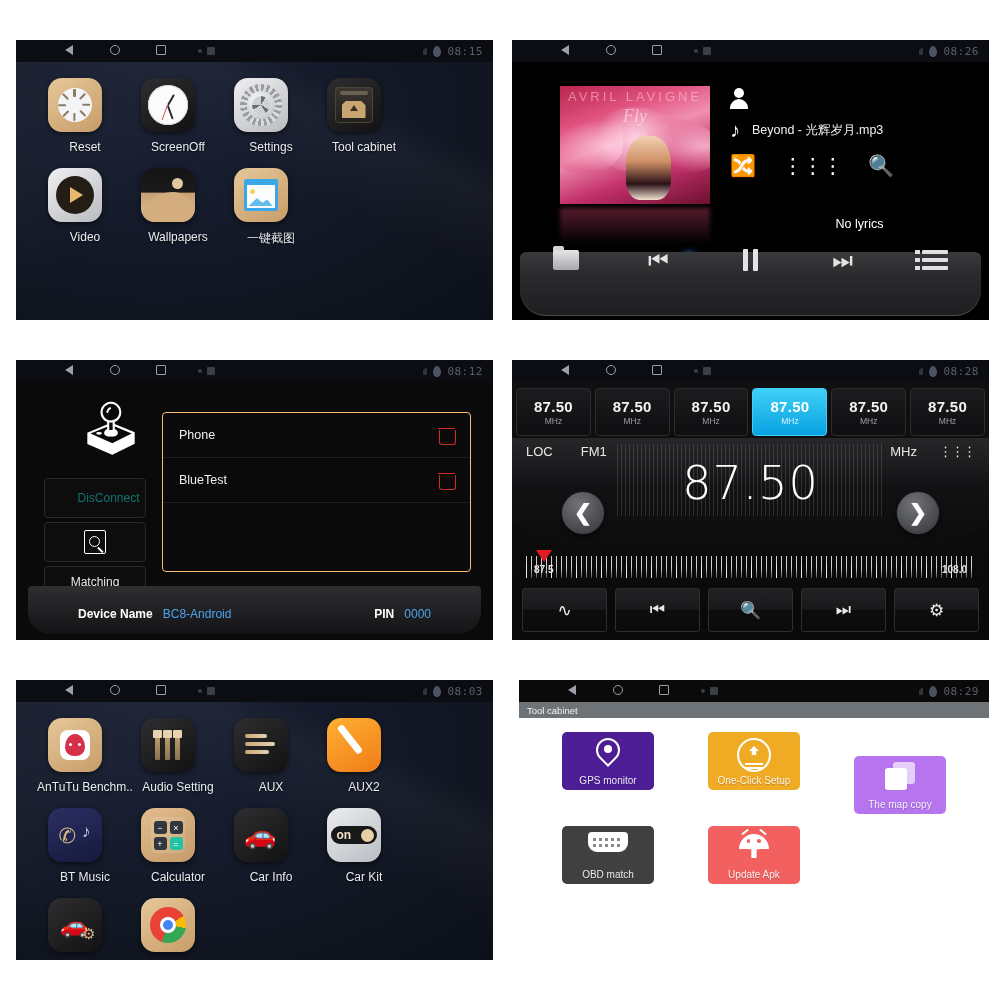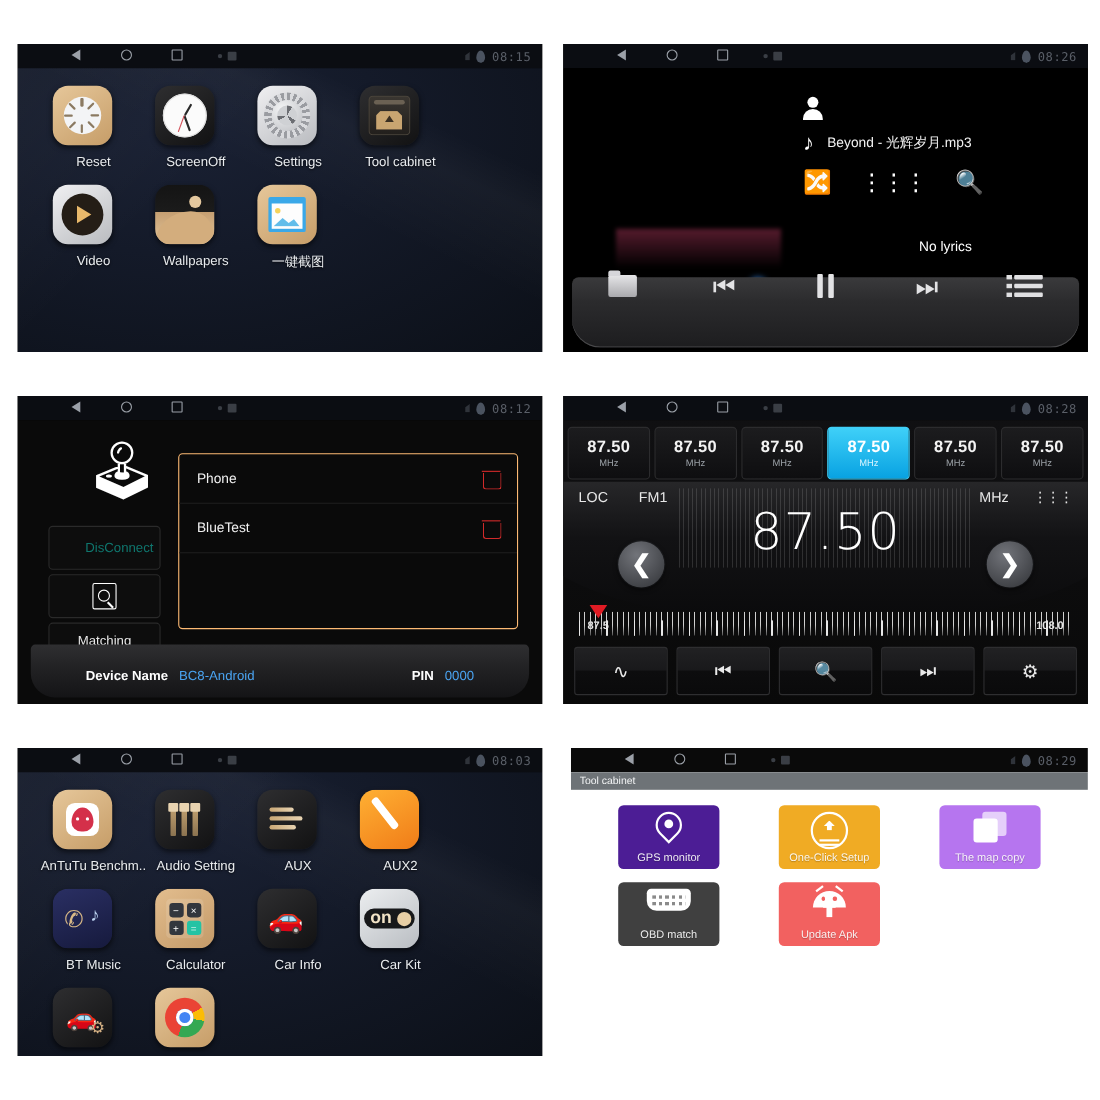--- a/index.html
+++ b/index.html
@@ -101,21 +101,21 @@
   .btm{width:100%;height:100%;background:linear-gradient(160deg,#2a2f63,#161a3d);position:relative;}
   .calcbg{width:100%;height:100%;background:linear-gradient(145deg,#e2bd8e,#c49a68);position:relative;}
   .calcbg .pad{position:absolute;left:10px;top:9px;width:34px;height:36px;background:rgba(255,255,255,.12);border-radius:4px;}
   .calcbg .k{position:absolute;width:13px;height:13px;border-radius:3px;background:#32363d;color:#fff;font-size:9px;
      display:flex;align-items:center;justify-content:center;}
   .chromeic{width:36px;height:36px;border-radius:50%;position:relative;overflow:hidden;
      background:conic-gradient(from -60deg,#ea4335 0deg 120deg,#fbbc05 120deg 160deg,#34a853 160deg 260deg,#ea4335 260deg 360deg);}
   .chromeic:after{content:"";position:absolute;inset:10px;border-radius:50%;background:#4285f4;box-shadow:0 0 0 3px #fff inset;}
   .carkit{width:100%;height:100%;background:linear-gradient(145deg,#eceef0,#b9bdc2);display:flex;align-items:center;justify-content:center;}
   .onpill{width:40px;height:18px;border-radius:9px;background:#17181a;display:flex;align-items:center;padding:0 3px;}
-  .onpill span{color:#f2e3c6;font-size:16px;font-weight:bold;margin-left:3px;}
+  .onpill span{color:#f2e3c6;font-size:12px;font-weight:bold;margin-left:3px;}
   .onpill i{margin-left:auto;width:13px;height:13px;border-radius:50%;background:#e8cfa5;}
 
   
   .mus{position:absolute;left:0;top:22px;right:0;bottom:0;background:#000;}
   .album{position:absolute;left:48px;top:24px;width:150px;height:118px;
      background:linear-gradient(160deg,#b9254e 0%,#e0517f 25%,#f08fb0 45%,#c2306a 70%,#6d1030 100%);
      box-shadow:0 3px 10px rgba(0,0,0,.7);overflow:hidden;}
   .album .glow{position:absolute;left:20%;top:18%;width:60%;height:55%;border-radius:50%;
      background:radial-gradient(circle,rgba(255,220,235,.85),rgba(255,120,170,0) 70%);}
   .album .wingL,.album .wingR{position:absolute;top:28%;width:48%;height:46%;
@@ -229,21 +229,21 @@
   .tcwin{position:absolute;left:0;top:22px;right:0;bottom:0;background:#fff;}
   .tctitle{height:16px;background:#6e7377;display:flex;align-items:center;padding-left:8px;
      color:#f3f4f5;font-size:9.5px;}
   .tcgrid{display:flex;flex-wrap:wrap;padding:14px 16px 0 16px;}
   .tccell{width:33.33%;display:flex;justify-content:center;margin-bottom:12px;}
   .tile{width:92px;height:58px;border-radius:5px;position:relative;
         display:flex;align-items:flex-end;justify-content:center;padding-bottom:4px;box-sizing:border-box;}
   .tile .tl{color:rgba(255,255,255,.9);font-size:10px;position:relative;z-index:3;text-shadow:0 1px 1px rgba(0,0,0,.25);}
   .tile .ti{position:absolute;left:0;right:0;top:6px;display:flex;justify-content:center;z-index:2;}
   .t-blue{background:#4aa3ec;} .t-green{background:#4c1d95;} .t-orange{background:#f0ab24;}
-  .t-purple{background:#b675ef;} .t-grey{background:#404040;} .t-red{background:#f26160;}
+  .t-purple{background:#b675ef;margin-top:24px;} .t-grey{background:#404040;} .t-red{background:#f26160;}
   .broom{width:30px;height:26px;position:relative;}
   .broom i{position:absolute;left:6px;top:2px;width:5px;height:17px;background:#fff;transform:rotate(34deg);border-radius:2px;}
   .broom b{position:absolute;right:0;bottom:0;width:19px;height:13px;background:#fff;
      clip-path:polygon(0 0,100% 35%,72% 100%,0 62%);}
   .gpsp{width:24px;height:30px;position:relative;}
   .gpsp:before{content:"";position:absolute;left:0;top:0;width:24px;height:24px;border-radius:50% 50% 50% 0;
      transform:rotate(-45deg);border:2.4px solid #fff;box-sizing:border-box;}
   .gpsp:after{content:"";position:absolute;left:8px;top:7px;width:8px;height:8px;border-radius:50%;background:#fff;}
   .oneclk{width:30px;height:30px;border-radius:50%;border:2.2px solid #fff;position:relative;}
   .oneclk i{position:absolute;left:50%;top:6px;margin-left:-5px;width:10px;height:9px;background:#fff;
@@ -378,20 +378,28 @@
           <b></b>
         </div>
       <div class="sright">
         <span class="sig"></span>
         <span class="pin"></span>
         <span class="clock">08:26</span>
       </div>
     </div>
 
     <div class="mus">
+      <div class="album">
+        <span class="wingL"></span>
+          <span class="wingR"></span>
+          <span class="glow"></span>
+        <span class="figure"></span>
+        <div class="t1">AVRIL LAVIGNE</div>
+        <div class="t2">Fly</div>
+      </div>
       <div class="albumrefl"></div>
 
       <div class="minfo">
         <div class="mrow">
           <span class="personic"></span>
         </div>
         <div class="mrow">
           <span class="noteic">♪</span>
           <span class="trk">Beyond - 光辉岁月.mp3</span>
         </div>

